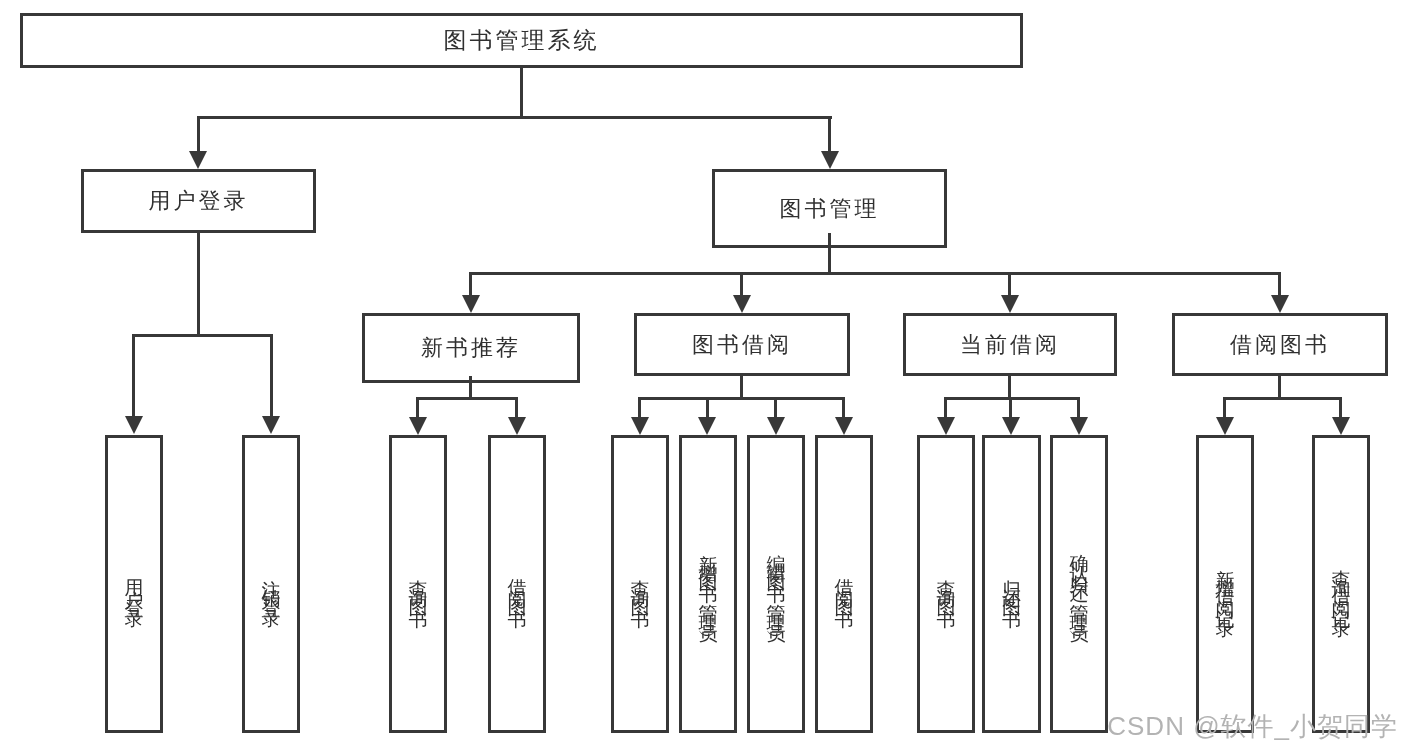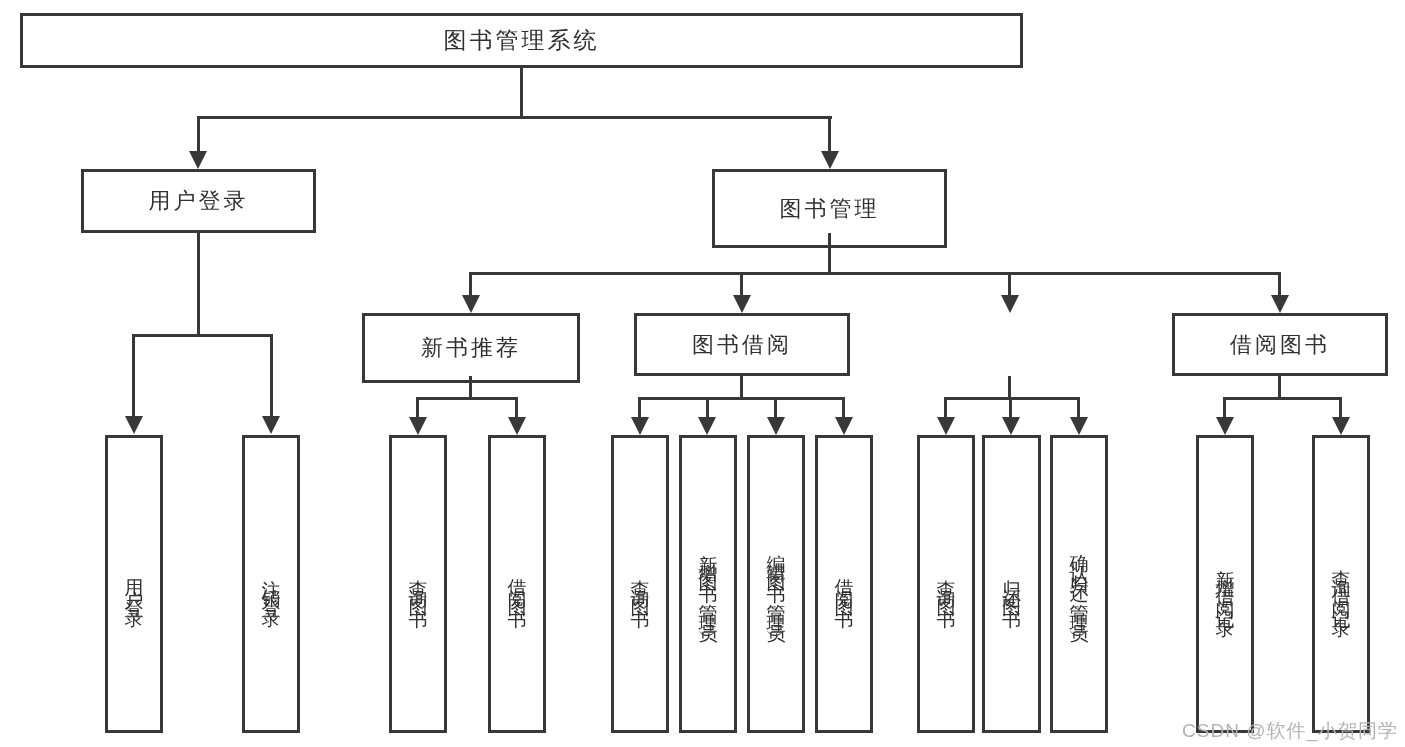--- a/index.html
+++ b/index.html
@@ -31,35 +31,36 @@
   .vline{position:absolute;width:3px;background:var(--line);}
   .hline{position:absolute;height:3px;background:var(--line);}
   .head{
     position:absolute;width:0;height:0;
     border-left:9px solid transparent;
     border-right:9px solid transparent;
     border-top:18px solid var(--line);
   }
   .watermark{
     position:absolute;right:7px;bottom:3px;
-    font-size:19px;letter-spacing:1px;color:var(--watermark);
+    font-size:26px;letter-spacing:1px;color:var(--watermark);
   }
 </style>
 </head>
 <body>
 
 <div class="canvas">
 
   <div class="box root" style="left:20px;top:13px;width:1003px;height:55px;">图书管理系统</div>
 
   <div class="box" style="left:81px;top:169px;width:235px;height:64px;">用户登录</div>
   <div class="box" style="left:712px;top:169px;width:235px;height:79px;">图书管理</div>
 
   <div class="box" style="left:362px;top:313px;width:218px;height:70px;">新书推荐</div>
   <div class="box" style="left:634px;top:313px;width:216px;height:63px;">图书借阅</div>
+  <div class="box" style="left:903px;top:313px;width:214px;height:63px;">当前借阅</div>
   <div class="box" style="left:1172px;top:313px;width:216px;height:63px;">借阅图书</div>
 
   <div class="box leaf" style="left:105px;top:435px;width:58px;height:298px;">用户登录</div>
   <div class="box leaf" style="left:242px;top:435px;width:58px;height:298px;">注销登录</div>
 
   <div class="box leaf" style="left:389px;top:435px;width:58px;height:298px;">查询图书</div>
   <div class="box leaf" style="left:488px;top:435px;width:58px;height:298px;">借阅图书</div>
 
   <div class="box leaf" style="left:611px;top:435px;width:58px;height:298px;">查询图书</div>
   <div class="box leaf" style="left:679px;top:435px;width:58px;height:298px;">新增图书（管理员）</div>

